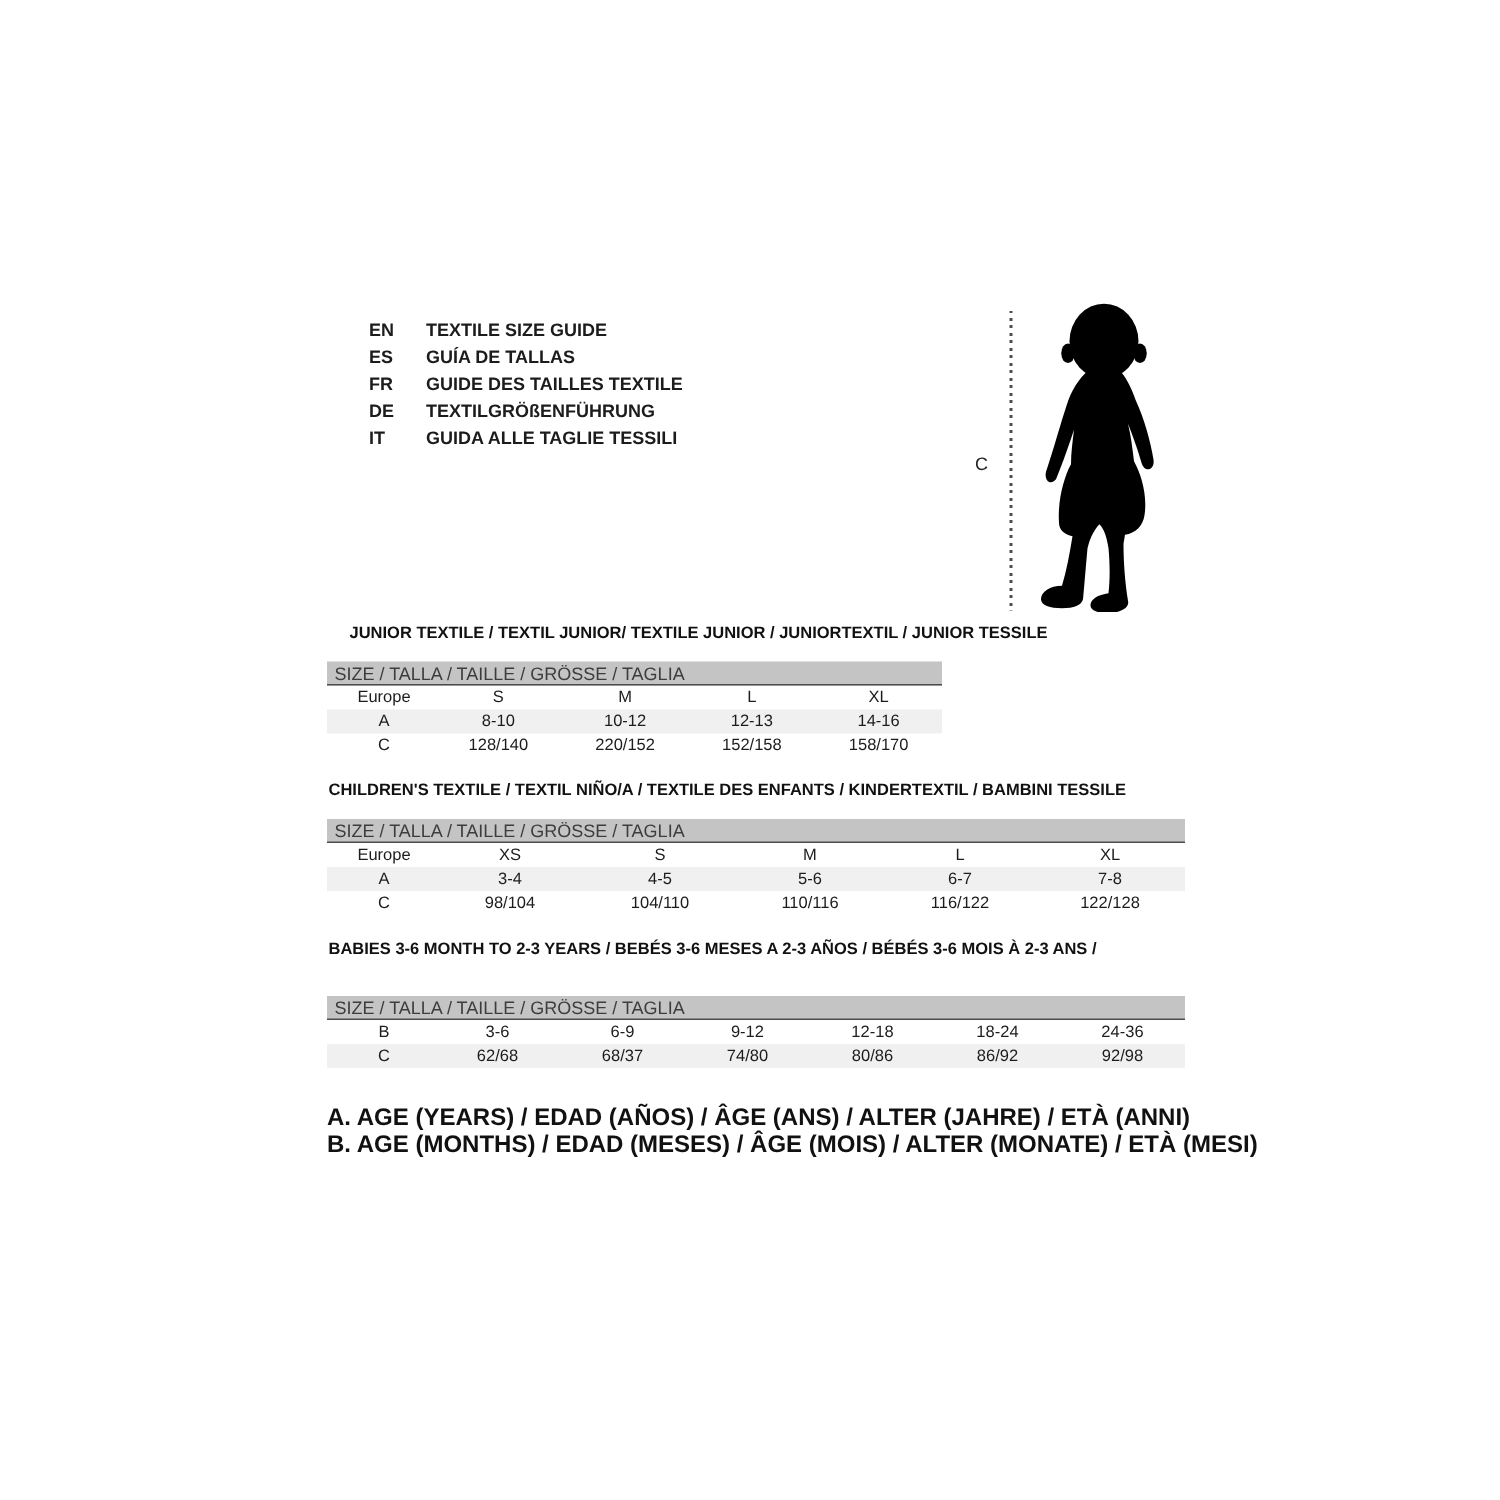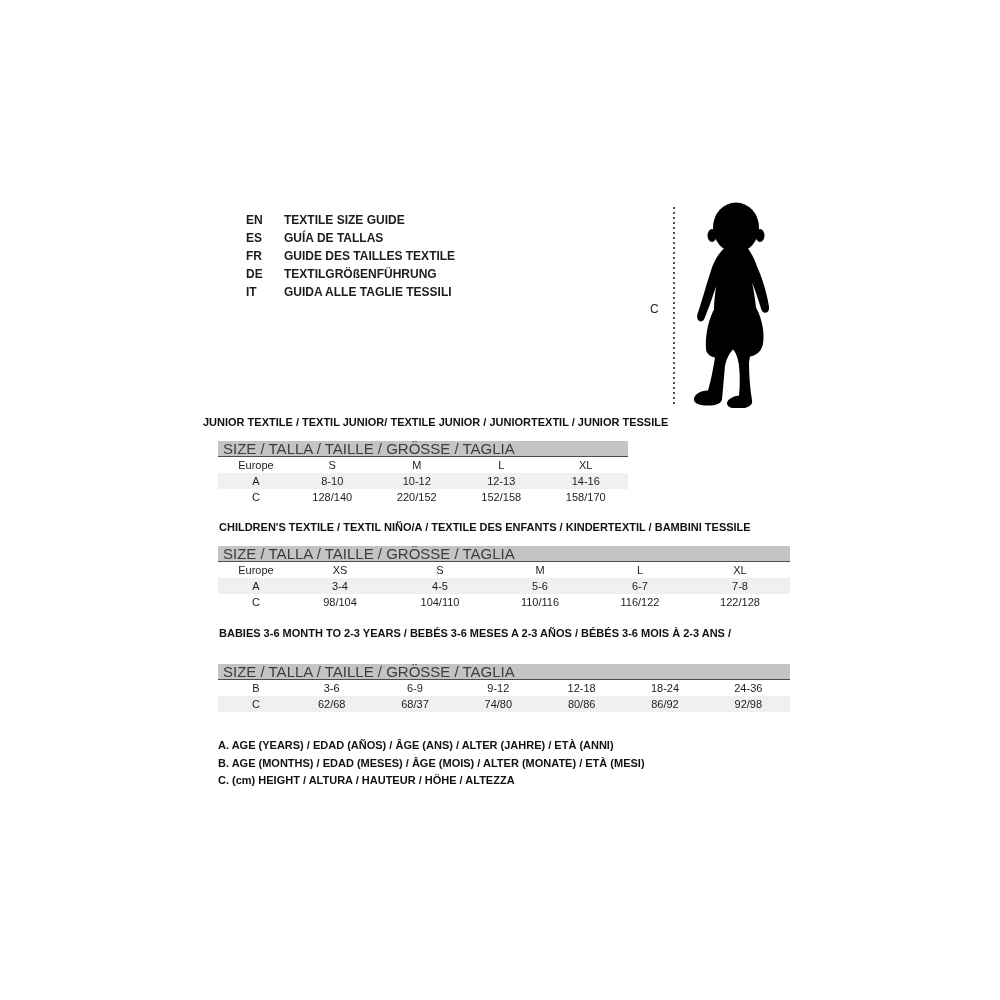--- a/index.html
+++ b/index.html
@@ -23,29 +23,29 @@
   }
   .silhouette{position:absolute;left:46px;top:4px;}
 
   
   .sec-title{position:absolute;font-size:11px;font-weight:bold;line-height:16px;white-space:nowrap;color:#111;}
 
   
   .sizetable{position:absolute;font-size:11px;}
   .bar{
     height:16px;line-height:16px;background:#c4c4c4;border-bottom:1px solid #4c4c4c;
-    padding-left:5px;color:#3d3d3d;font-size:15px;box-sizing:border-box;
+    padding-left:5px;color:#3d3d3d;font-size:12px;box-sizing:border-box;
   }
   .trow{display:flex;height:16px;line-height:16px;}
   .trow.alt{background:#f0f0f0;}
   .tlabel{width:68px;padding-left:4px;text-align:center;}
   .tcell{flex:1;text-align:center;}
 
   
-  .footnotes{position:absolute;left:218px;top:737px;font-size:11px;font-weight:bold;line-height:17.5px;white-space:nowrap;color:#111;}
+  .footnotes{position:absolute;left:218px;top:737px;font-size:16px;font-weight:bold;line-height:17.5px;white-space:nowrap;color:#111;}
 </style>
 </head>
 <body>
 
 <div class="canvas">
 
   <div class="lang-list">
     <div class="lang-row">
       <span class="lang-code">EN</span>
       <span class="lang-label">TEXTILE SIZE GUIDE</span>
@@ -101,21 +101,21 @@
         C79,128 75,114 70,105
         C69,97 68,88 66,80
         C70,90 73,99 75,106
         C77,113 84,111 83,104
         C81,92 77,77 71,64
         C68,55 64,48 60,44
         Z"></path>
     </svg>
   </div>
 
-  <div class="sec-title" style="left:203px;top:414px;">JUNIOR TEXTILE / TEXTIL JUNIOR/ TEXTILE JUNIOR / JUNIORTEXTIL / JUNIOR TESSILE</div>
+  <div class="sec-title" style="left:233px;top:414px;">JUNIOR TEXTILE / TEXTIL JUNIOR/ TEXTILE JUNIOR / JUNIORTEXTIL / JUNIOR TESSILE</div>
   <div class="sizetable" style="left:218px;top:441px;width:410px;">
     <div class="bar" style="background: rgb(196, 196, 196); border-bottom-color: rgb(76, 76, 76);">SIZE / TALLA / TAILLE / GRÖSSE / TAGLIA</div>
     <div class="trow">
       <span class="tlabel">Europe</span>
       <span class="tcell">S</span>
       <span class="tcell">M</span>
       <span class="tcell">L</span>
       <span class="tcell">XL</span>
     </div>
     <div class="trow alt" style="background: rgb(240, 240, 240);">
@@ -184,16 +184,15 @@
       <span class="tcell">74/80</span>
       <span class="tcell">80/86</span>
       <span class="tcell">86/92</span>
       <span class="tcell">92/98</span>
     </div>
   </div>
 
   <div class="footnotes">
     <div>A. AGE (YEARS) / EDAD (AÑOS) / ÂGE (ANS) / ALTER (JAHRE) / ETÀ (ANNI)</div>
     <div>B. AGE (MONTHS) / EDAD (MESES) / ÂGE (MOIS) / ALTER (MONATE) / ETÀ (MESI)</div>
-    <div>C. (cm) HEIGHT / ALTURA / HAUTEUR / HÖHE / ALTEZZA</div>
   </div>
 
 </div>
 
 </body></html>

